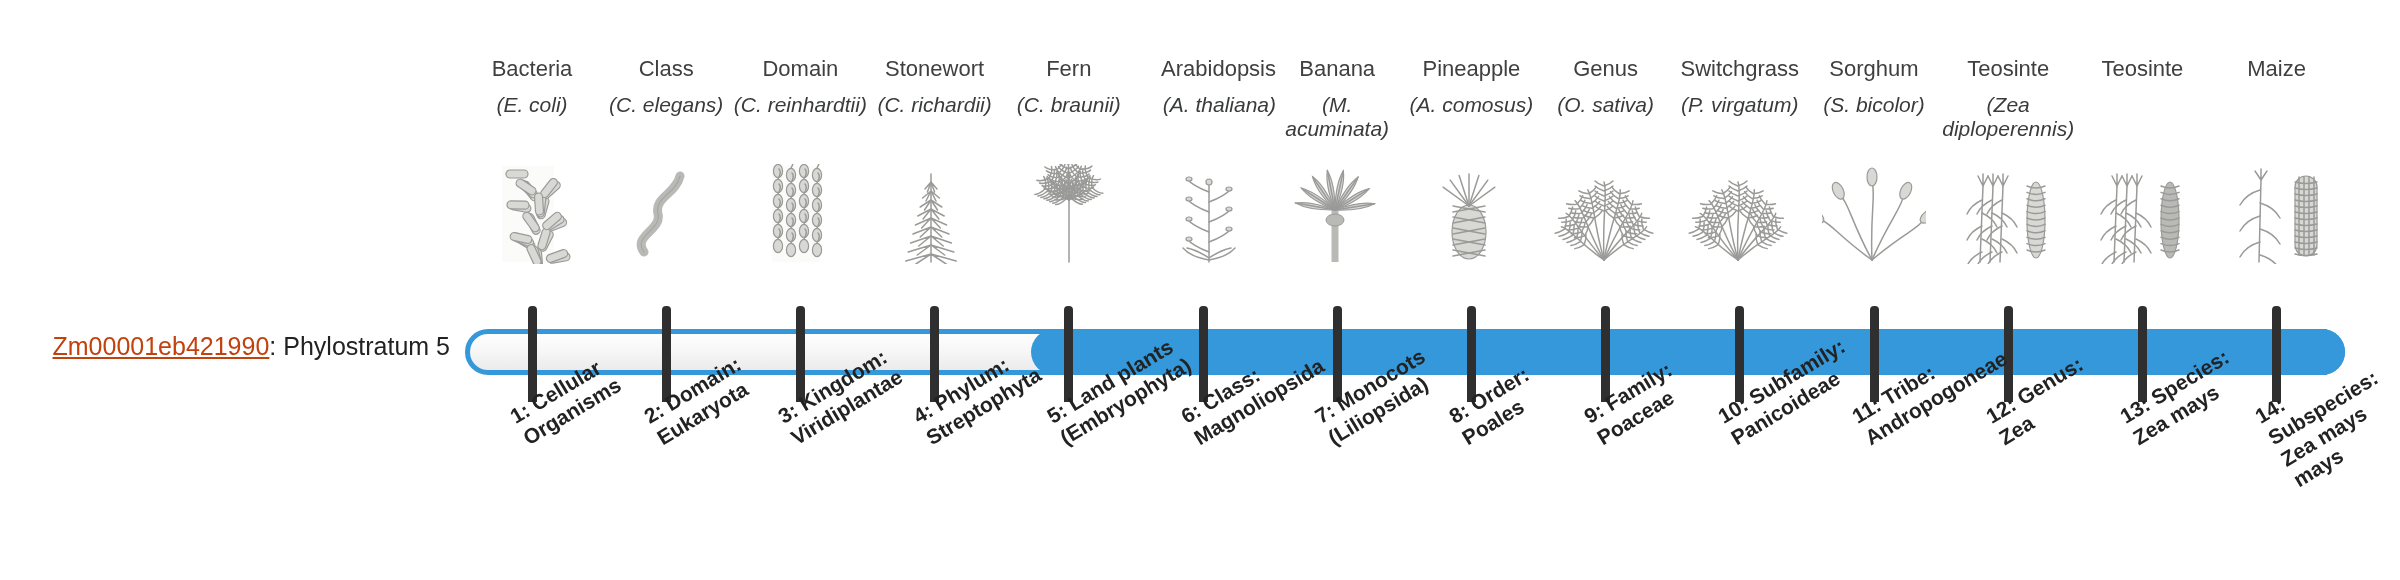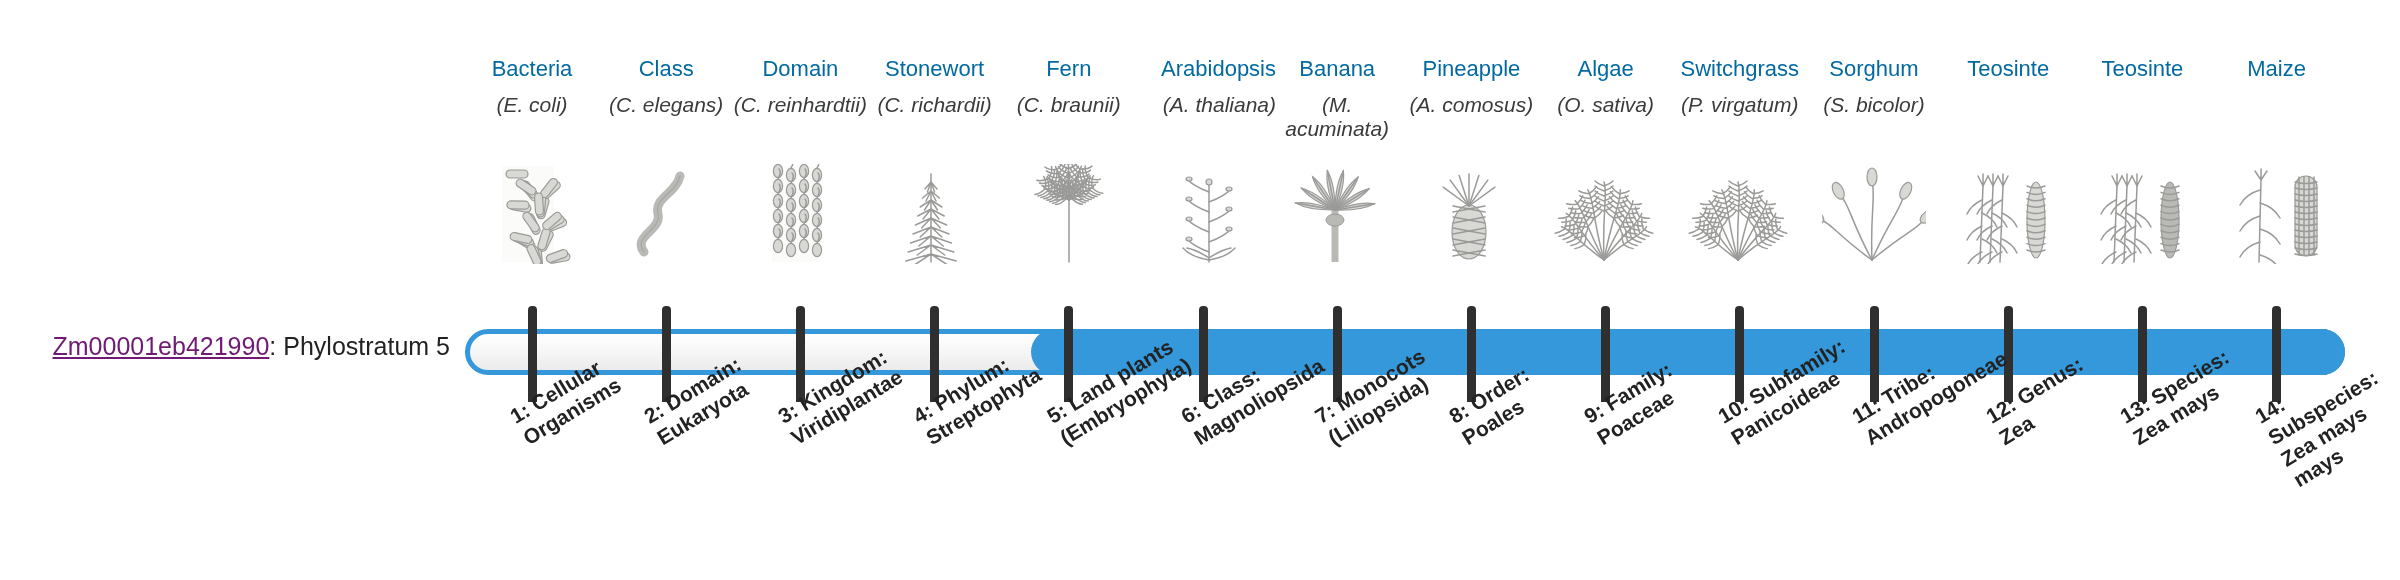--- a/index.html
+++ b/index.html
@@ -22,21 +22,21 @@
     left: 0px;
     top: 334px;
     width: 450px;
     text-align: right;
     font-size: 25px;
     color: #222222;
     white-space: nowrap;
     line-height: 1;
   }
   #gene-label .gene-id {
-    color: #701a75;
+    color: #c2410c;
     text-decoration: underline;
     cursor: pointer;
     margin-left: 27px;
   }
 
   
   #columns {
     position: absolute;
     left: 465px;
     top: 56px;
@@ -44,21 +44,21 @@
     height: 250px;
   }
   .col {
     position: absolute;
     top: 0;
     width: 134px;
     text-align: center;
   }
   .common {
     font-size: 22px;
-    color: #0369a1;
+    color: #404040;
     line-height: 1.14;
     white-space: nowrap;
   }
   .latin {
     margin-top: 12px;
     font-size: 21px;
     font-style: italic;
     color: #3a3b3c;
     line-height: 1.15;
   }
@@ -437,21 +437,21 @@
             <path d="M50 42 L50 10" stroke="#9a9a98" fill="none" stroke-width="1.5" stroke-linecap="round" transform="rotate(-36 50 42)"></path>
             <path d="M50 42 L50 10" stroke="#9a9a98" fill="none" stroke-width="1.5" stroke-linecap="round" transform="rotate(-18 50 42)"></path>
             <path d="M50 42 L50 10" stroke="#9a9a98" fill="none" stroke-width="1.5" stroke-linecap="round" transform="rotate(0 50 42)"></path>
             <path d="M50 42 L50 10" stroke="#9a9a98" fill="none" stroke-width="1.5" stroke-linecap="round" transform="rotate(18 50 42)"></path>
             <path d="M50 42 L50 10" stroke="#9a9a98" fill="none" stroke-width="1.5" stroke-linecap="round" transform="rotate(36 50 42)"></path>
             <path d="M50 42 L50 10" stroke="#9a9a98" fill="none" stroke-width="1.5" stroke-linecap="round" transform="rotate(54 50 42)"></path>
           </svg>
         </div>
       </div>
       <div class="col" style="left: 1073.6px;">
-        <div class="common">Algae</div>
+        <div class="common">Genus</div>
         <div class="latin">(O. sativa)</div>
         <div class="art">
           <svg width="104" height="100" viewBox="0 0 104 100" aria-hidden="true">
             <g transform="rotate(-52 50 96)">
               <path d="M50 96 C48 63.6,54 50.1,50 42" stroke="#9a9a98" fill="none" stroke-width="1.5" stroke-linecap="round"></path>
               <path d="M50 46 q-6 -2 -9 -5 M50 46 q6 -2 9 -5" stroke="#9a9a98" fill="none" stroke-width="1.5" stroke-linecap="round"></path>
               <path d="M50 51 q-6 -2 -9 -5 M50 51 q6 -2 9 -5" stroke="#9a9a98" fill="none" stroke-width="1.5" stroke-linecap="round"></path>
               <path d="M50 56 q-6 -2 -9 -5 M50 56 q6 -2 9 -5" stroke="#9a9a98" fill="none" stroke-width="1.5" stroke-linecap="round"></path>
               <path d="M50 61 q-6 -2 -9 -5 M50 61 q6 -2 9 -5" stroke="#9a9a98" fill="none" stroke-width="1.5" stroke-linecap="round"></path>
               <path d="M50 66 q-6 -2 -9 -5 M50 66 q6 -2 9 -5" stroke="#9a9a98" fill="none" stroke-width="1.5" stroke-linecap="round"></path>
@@ -644,20 +644,21 @@
             </g>
             <g transform="rotate(52 50 96)">
               <path d="M50 96 C48 56.4,54 39.9,50 30" stroke="#9a9a98" fill="none" stroke-width="1.5" stroke-linecap="round"></path>
               <ellipse cx="50" cy="25" rx="5" ry="9" fill="#d8d8d4" stroke="#9a9a98" stroke-width="1.2"></ellipse>
             </g>
           </svg>
         </div>
       </div>
       <div class="col" style="left: 1476.2px;">
         <div class="common">Teosinte</div>
+        <div class="latin">(Zea diploperennis)</div>
         <div class="art">
           <svg width="104" height="100" viewBox="0 0 104 100" aria-hidden="true">
             <path d="M24 98 L27 22" stroke="#9a9a98" fill="none" stroke-width="1.5" stroke-linecap="round"></path>
             <path d="M26 36 q-11 5 -15 14" stroke="#9a9a98" fill="none" stroke-width="1.5" stroke-linecap="round"></path>
             <path d="M26 49 q11 5 15 14" stroke="#9a9a98" fill="none" stroke-width="1.5" stroke-linecap="round"></path>
             <path d="M26 62 q-11 5 -15 14" stroke="#9a9a98" fill="none" stroke-width="1.5" stroke-linecap="round"></path>
             <path d="M26 75 q11 5 15 14" stroke="#9a9a98" fill="none" stroke-width="1.5" stroke-linecap="round"></path>
             <path d="M26 88 q-11 5 -15 14" stroke="#9a9a98" fill="none" stroke-width="1.5" stroke-linecap="round"></path>
             <path d="M27 22 l-5 -10 M27 22 l0 -12 M27 22 l5 -10" stroke="#9a9a98" fill="none" stroke-width="1.5" stroke-linecap="round"></path>
             <path d="M34 98 L37 22" stroke="#9a9a98" fill="none" stroke-width="1.5" stroke-linecap="round"></path>

